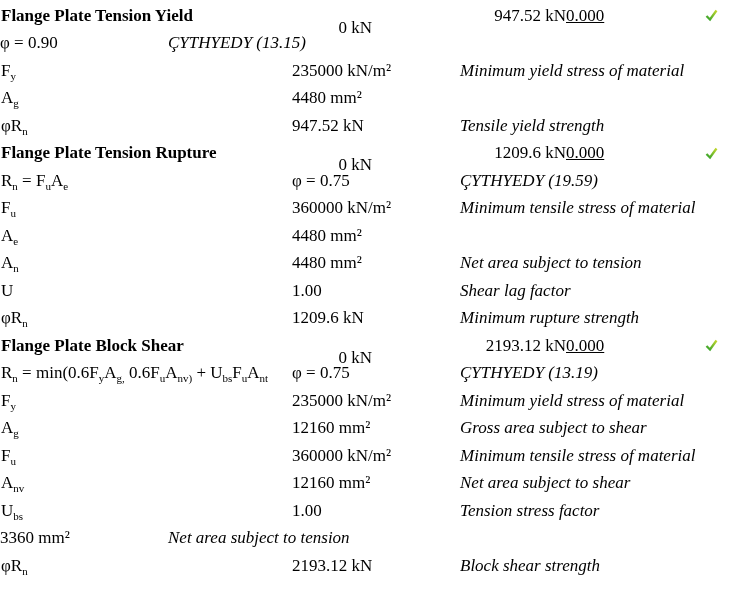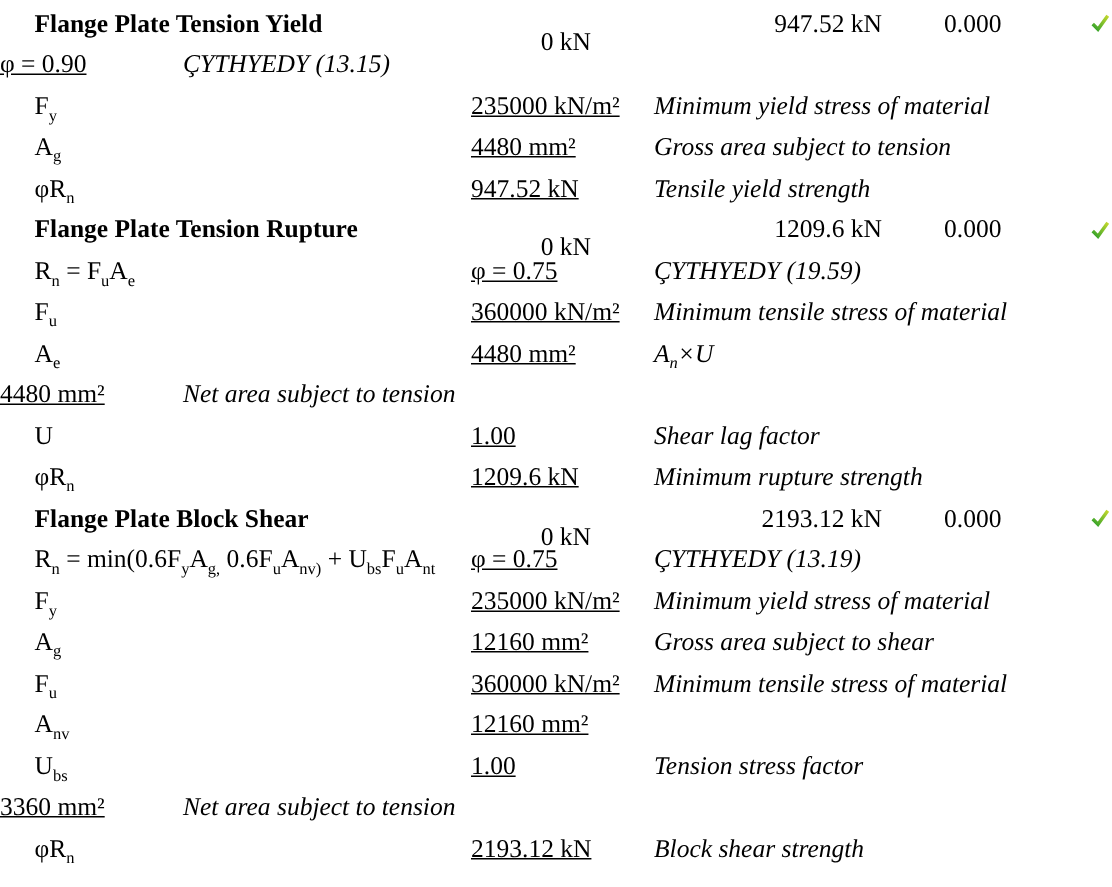--- a/index.html
+++ b/index.html
@@ -3,28 +3,28 @@
 <meta charset="utf-8">
 <style>
   html,body{margin:0;padding:0;background:#ffffff;}
   body{
     width:741px;height:591px;overflow:hidden;
     font-family:"Liberation Serif","DejaVu Serif",serif;
     font-size:17px;color:#000;
   }
   .report{padding-top:2px;}
   .row{display:flex;align-items:center;height:27.5px;white-space:nowrap;}
-  .c-label{width:291px;padding-left:23px;flex:none;overflow:visible;}
+  .c-label{width:291px;padding-left:1px;flex:none;overflow:visible;}
   .row.header .c-label{font-weight:bold;}
   .c-demand{width:80px;text-align:right;flex:none;margin-top:24px;}
   .c-capacity{width:194px;text-align:right;flex:none;}
-  .c-ratio{width:121px;text-align:center;flex:none;}
+  .c-ratio{width:121px;text-align:left;flex:none;text-decoration:underline;}
   .c-check{width:48px;text-align:center;flex:none;line-height:0;}
-  .c-value{width:122px;flex:none;text-decoration:underline;}
-  .c-desc{flex:1;font-style:italic;overflow:visible;}
+  .c-value{width:122px;flex:none;}
+  .c-desc{flex:1;font-style:italic;overflow:visible;margin-left:46px;}
   sub{font-size:11px;line-height:0;}
   svg.chk{display:inline-block;vertical-align:middle;}
 </style>
 </head>
 <body>
 
 <div class="report">
 
   <div class="row header">
     <div class="c-label">Flange Plate Tension Yield</div>
@@ -48,21 +48,20 @@
     <div class="c-desc">ÇYTHYEDY (13.15)</div>
   </div>
   <div class="row">
     <div class="c-label">F<sub>y</sub></div>
     <div class="c-value">235000 kN/m²</div>
     <div class="c-desc">Minimum yield stress of material</div>
   </div>
   <div class="row">
     <div class="c-label">A<sub>g</sub></div>
     <div class="c-value">4480 mm²</div>
-    <div class="c-desc">Gross area subject to tension</div>
   </div>
   <div class="row">
     <div class="c-label">φR<sub>n</sub></div>
     <div class="c-value">947.52 kN</div>
     <div class="c-desc">Tensile yield strength</div>
   </div>
 
   <div class="row header">
     <div class="c-label">Flange Plate Tension Rupture</div>
     <div class="c-demand">0 kN</div>
@@ -86,23 +85,23 @@
     <div class="c-desc">ÇYTHYEDY (19.59)</div>
   </div>
   <div class="row">
     <div class="c-label">F<sub>u</sub></div>
     <div class="c-value">360000 kN/m²</div>
     <div class="c-desc">Minimum tensile stress of material</div>
   </div>
   <div class="row">
     <div class="c-label">A<sub>e</sub></div>
     <div class="c-value">4480 mm²</div>
-    <div class="c-desc">A<sub>n</sub>×U</div>
   </div>
   <div class="row">
+    <div class="c-label">A<sub>n</sub></div>
     <div class="c-value">4480 mm²</div>
     <div class="c-desc">Net area subject to tension</div>
   </div>
   <div class="row">
     <div class="c-label">U</div>
     <div class="c-value">1.00</div>
     <div class="c-desc">Shear lag factor</div>
   </div>
   <div class="row">
     <div class="c-label">φR<sub>n</sub></div>
@@ -143,20 +142,21 @@
     <div class="c-desc">Gross area subject to shear</div>
   </div>
   <div class="row">
     <div class="c-label">F<sub>u</sub></div>
     <div class="c-value">360000 kN/m²</div>
     <div class="c-desc">Minimum tensile stress of material</div>
   </div>
   <div class="row">
     <div class="c-label">A<sub>nv</sub></div>
     <div class="c-value">12160 mm²</div>
+    <div class="c-desc">Net area subject to shear</div>
   </div>
   <div class="row">
     <div class="c-label">U<sub>bs</sub></div>
     <div class="c-value">1.00</div>
     <div class="c-desc">Tension stress factor</div>
   </div>
   <div class="row">
     <div class="c-value">3360 mm²</div>
     <div class="c-desc">Net area subject to tension</div>
   </div>

